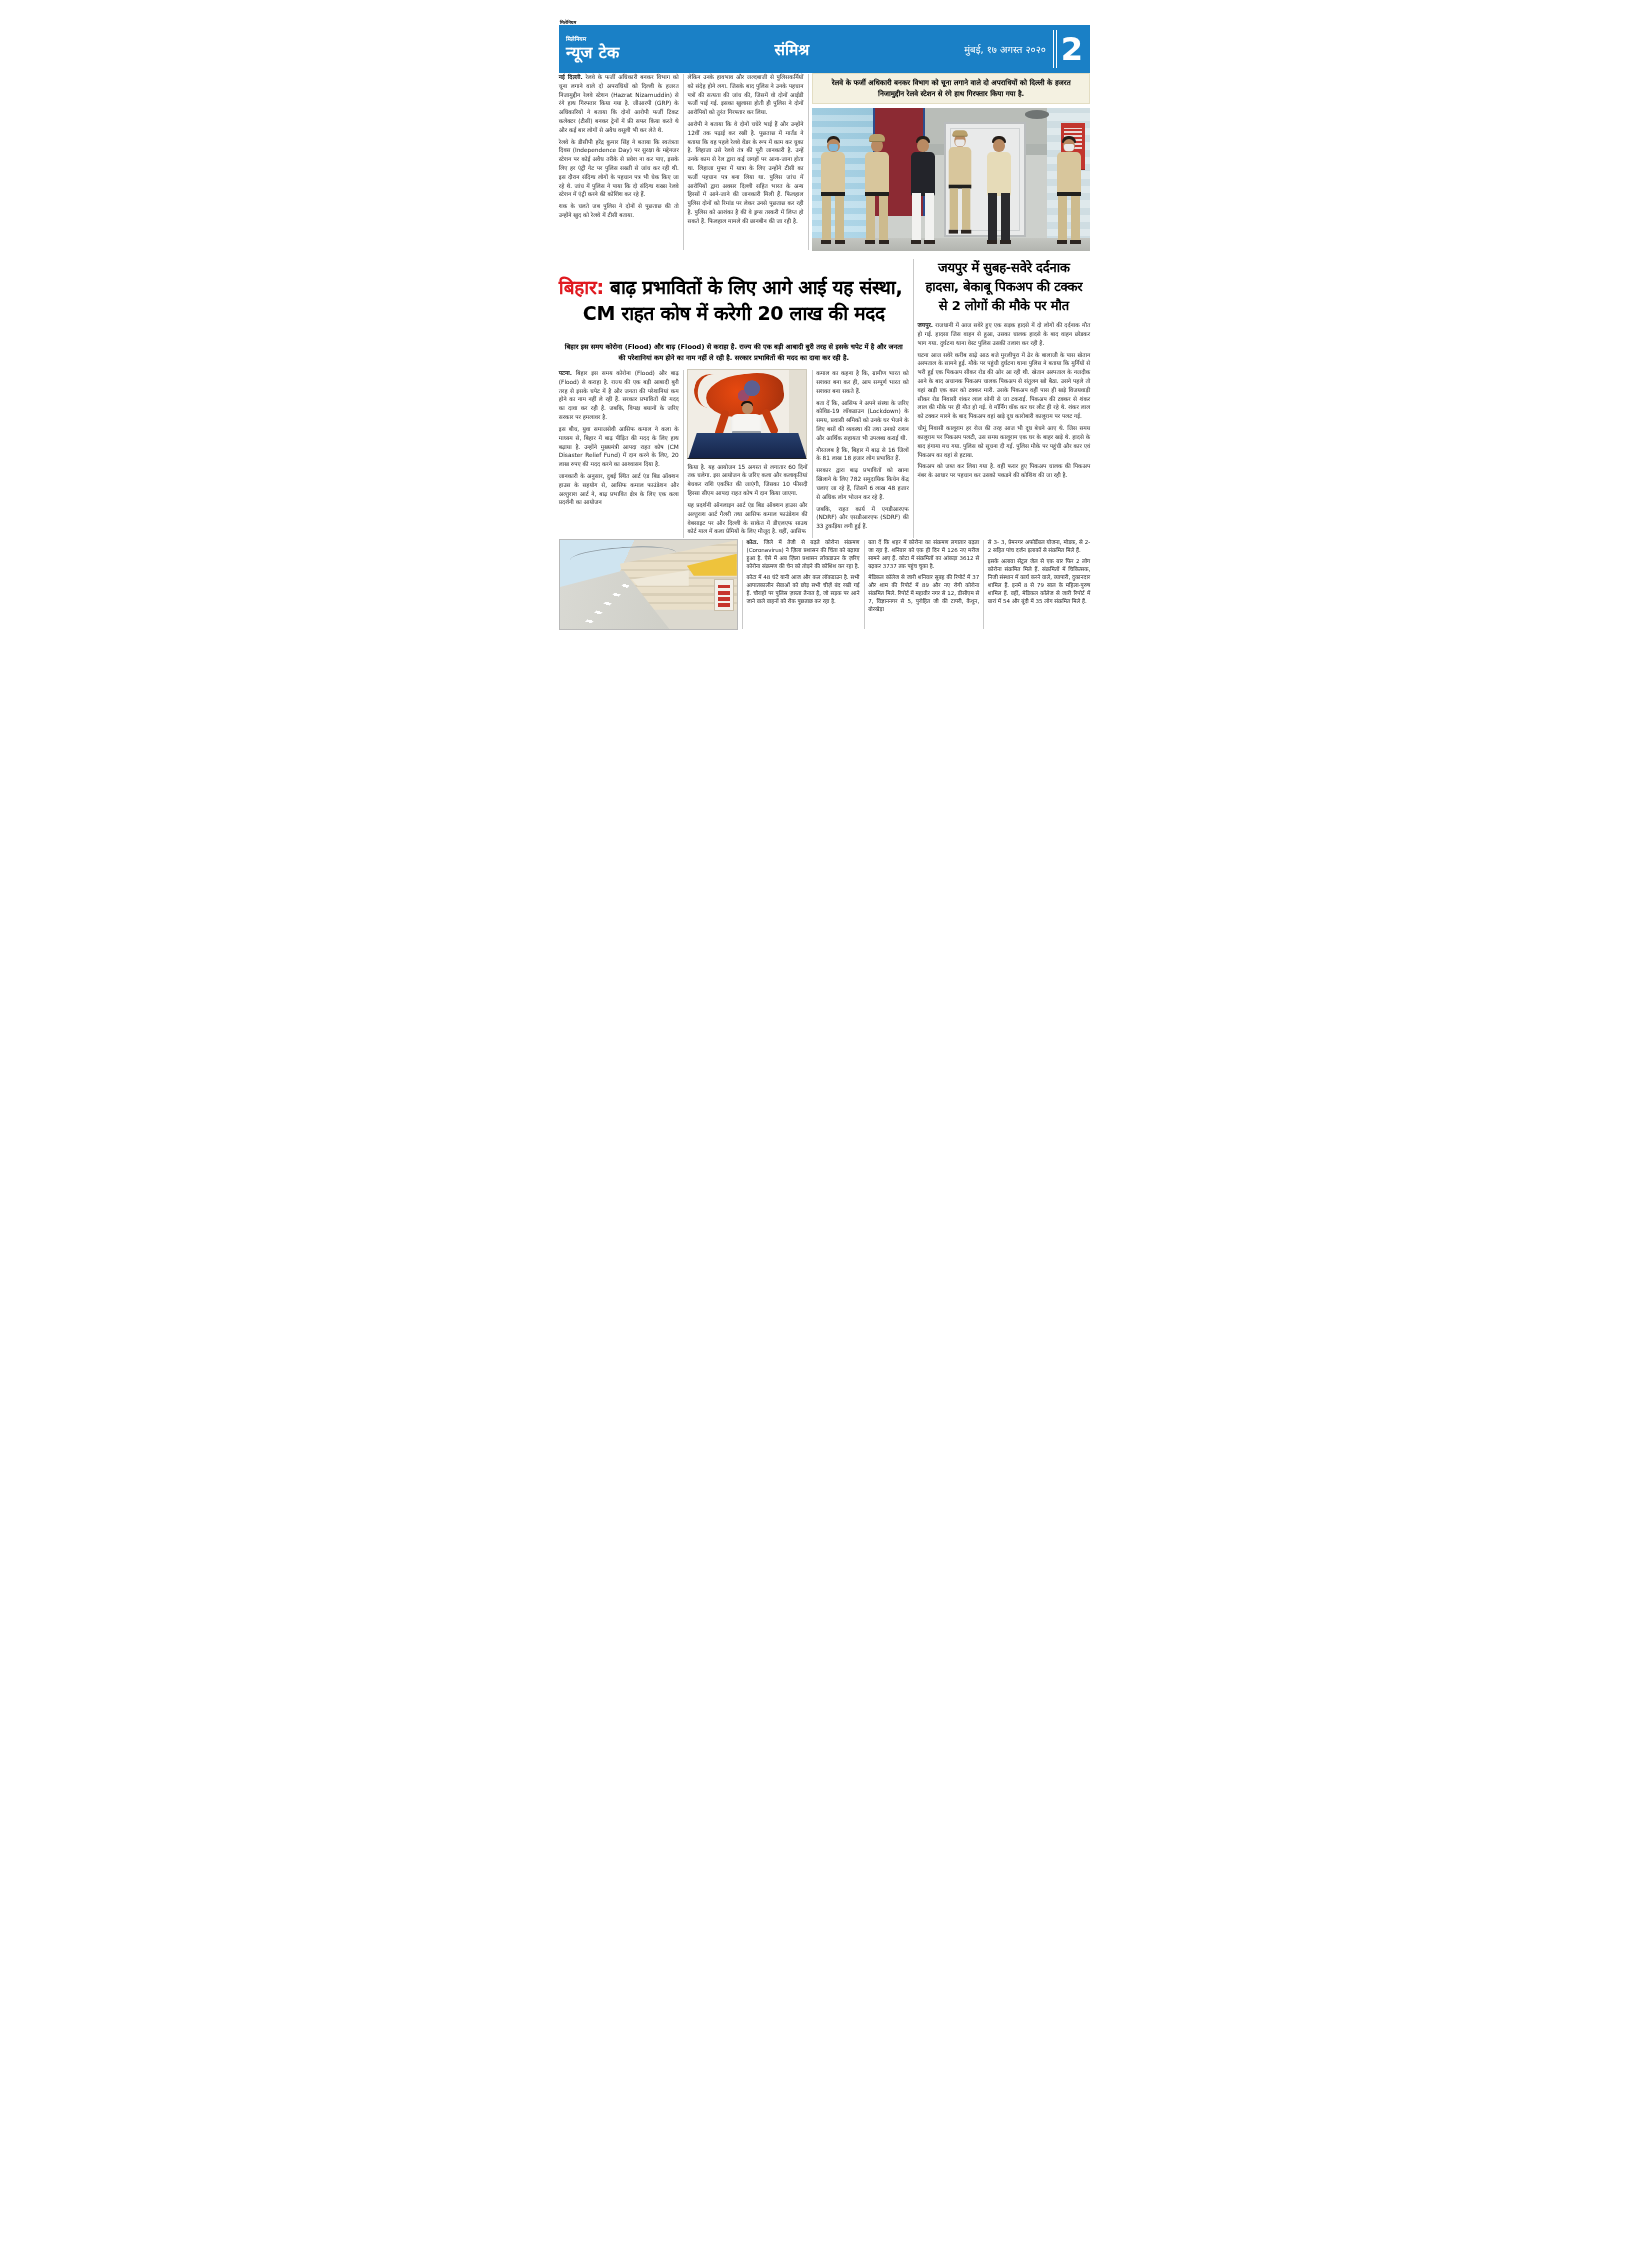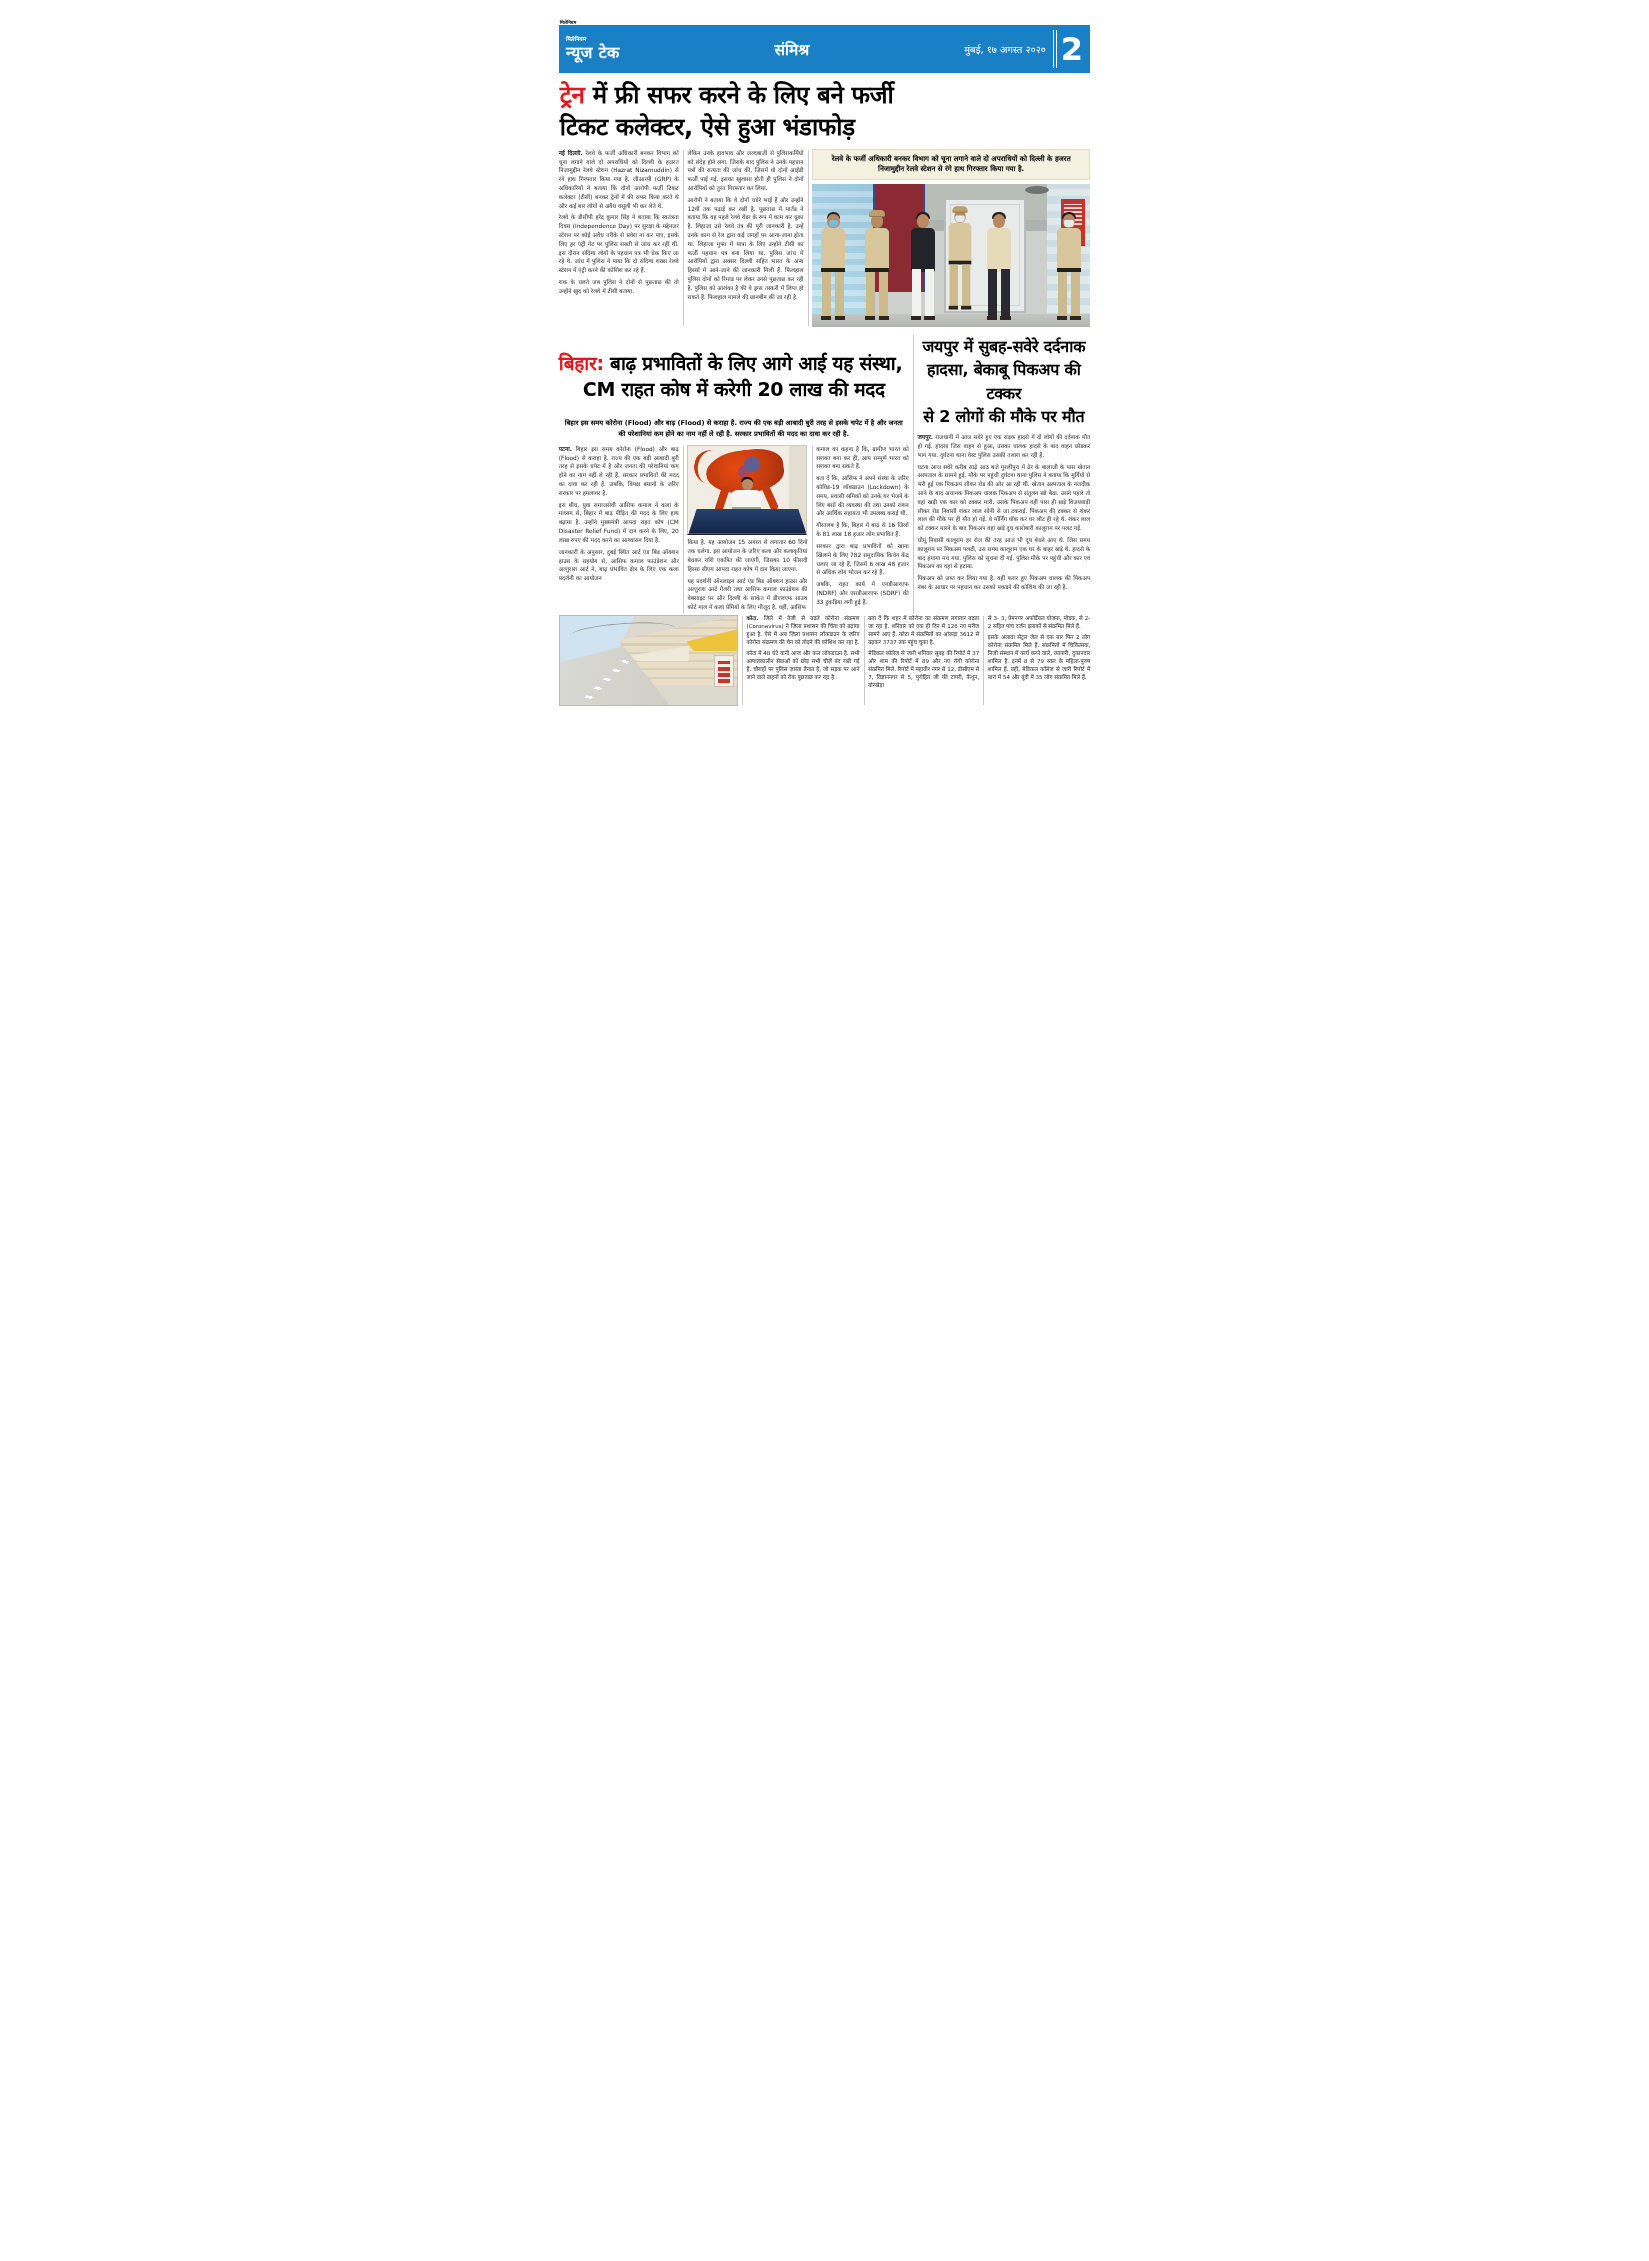--- a/index.html
+++ b/index.html
@@ -82,21 +82,21 @@
   .bull-leg1,.bull-leg2{position:absolute;width:8.3px;height:27px;background:#c43c0e;border-radius:4.1px;}
   .bull-leg1{left:30px;top:40px;transform:rotate(18deg);}
   .bull-leg2{left:78px;top:38px;transform:rotate(-24deg);}
   .bull-tail{position:absolute;left:5.2px;top:3.1px;width:17.6px;height:34px;border-left:4.7px solid #c43c0e;border-radius:21px 0 0 24px;transform:rotate(14deg);}
   .bm-head{position:absolute;left:54px;top:33px;width:10.3px;height:11.4px;border-radius:50%;background:#bb8a63;}
   .bm-hair{position:absolute;left:53px;top:31px;width:11.4px;height:5.2px;border-radius:5.2px 5.2px 0 0;background:#19130f;}
   .bm-torso{position:absolute;left:43px;top:44px;width:31px;height:21px;border-radius:6.2px 6.2px 0 0;background:#f6f5f2;box-shadow:inset 0 -2.1px 3.1px rgba(0,0,0,.08);}
   .bm-desk{position:absolute;left:0;right:0;bottom:0;height:25px;background:linear-gradient(180deg,#27406e,#15244a);clip-path:polygon(7% 0,93% 0,100% 100%,0 100%);}
   .bm-laptop{position:absolute;left:44px;bottom:23px;width:29px;height:3.6px;background:#9aa0a6;border-radius:1px;}
 
-  .jaipur-headline{font-size:16px;font-weight:800;text-align:center;line-height:1.45;letter-spacing:-0.2px;margin:1px 0 5.2px 0;color:#000;}
+  .jaipur-headline{font-size:13px;font-weight:800;text-align:center;line-height:1.45;letter-spacing:-0.2px;margin:1px 0 5.2px 0;color:#000;}
 
   
   .kota-headline{font-size:22px;font-weight:800;text-align:center;line-height:1.35;letter-spacing:-0.3px;margin:8.3px 0 6.2px 0;color:#000;}
   .kota-row{display:flex;}
   .street-photo{width:177px;height:89px;flex:none;border:0.5px solid #b9b9b9;background:linear-gradient(115deg,#cfe4f0 0 34%,#dcd9cf 34% 100%);}
   .sp-road{position:absolute;left:0;bottom:0;width:62%;height:66%;background:linear-gradient(100deg,#d9d9d3,#cfcfc8);clip-path:polygon(0 28%,58% 0,100% 100%,0 100%);}
   .sp-dash{position:absolute;left:11.4px;bottom:3.1px;width:78px;height:43px;background:repeating-linear-gradient(16deg,transparent 0 8.3px,#ffffff 8.3px 11px);clip-path:polygon(12% 100%,22% 100%,78% 0,68% 0);}
   .sp-bldg{position:absolute;right:0;top:0;width:66%;height:78%;background:repeating-linear-gradient(0deg,#e9dfc9 0 6.2px,#d9cfb8 6.2px 8.3px);clip-path:polygon(0 34%,100% 0,100% 100%,8% 100%);}
   .sp-awn-y{position:absolute;right:0;top:13.5px;width:50px;height:22px;background:#eec33c;clip-path:polygon(0 55%,100% 0,100% 100%,14% 100%);}
   .sp-awn-w{position:absolute;right:48px;top:30px;width:57px;height:15.5px;background:#efe9da;clip-path:polygon(0 60%,100% 0,100% 100%,10% 100%);}
@@ -118,24 +118,20 @@
       <div class="brand">
         <span class="brand-small">मिलेनियम</span>
         <span class="brand-big">न्यूज टेक</span>
       </div>
       <div class="mast-center">संमिश्र</div>
       <div class="mast-date">मुंबई, १७ अगस्त २०२०</div>
       <div class="pageno-rule"></div>
       <div class="pageno">2</div>
     </div>
 
-    <h1 class="main-headline">
-      <span class="hl-red">ट्रेन</span><span> में फ्री सफर करने के लिए बने फर्जी</span><br>
-      <span>टिकट कलेक्टर, ऐसे हुआ भंडाफोड़</span>
-    </h1>
 
     <div class="cols">
       <div class="s1-col1 body-text">
         <p><b>नई दिल्ली.</b> <span>रेलवे के फर्जी अधिकारी बनकर विभाग को चूना लगाने वाले दो अपराधियों को दिल्ली के हजरत निजामुद्दीन रेलवे स्टेशन (Hazrat Nizamuddin) से रंगे हाथ गिरफ्तार किया गया है. जीआरपी (GRP) के अधिकारियों ने बताया कि दोनों आरोपी फर्जी टिकट कलेक्टर (टीसी) बनकर ट्रेनों में फ्री सफर किया करते थे और कई बार लोगों से अवैध वसूली भी कर लेते थे.</span></p>
         <div>
             <p>रेलवे के डीसीपी हरेंद्र कुमार सिंह ने बताया कि स्वतंत्रता दिवस (Independence Day) पर सुरक्षा के मद्देनजर स्टेशन पर कोई अवैध तरीके से प्रवेश ना कर पाए, इसके लिए हर एंट्री गेट पर पुलिस सख्ती से जांच कर रही थी. इस दौरान संदिग्ध लोगों के पहचान पत्र भी चेक किए जा रहे थे. जांच में पुलिस ने पाया कि दो संदिग्ध शख्स रेलवे स्टेशन में एंट्री करने की कोशिश कर रहे हैं.</p>
             <p>शक के चलते जब पुलिस ने दोनों से पूछताछ की तो उन्होंने खुद को रेलवे में टीसी बताया.</p>
           </div>
       </div>
       <div class="vrule"></div>

